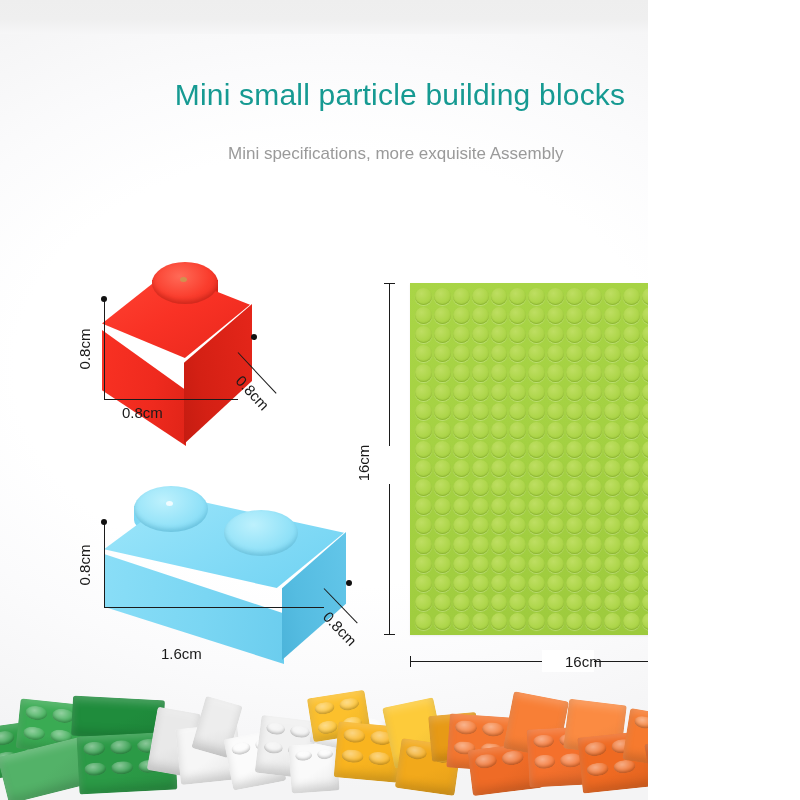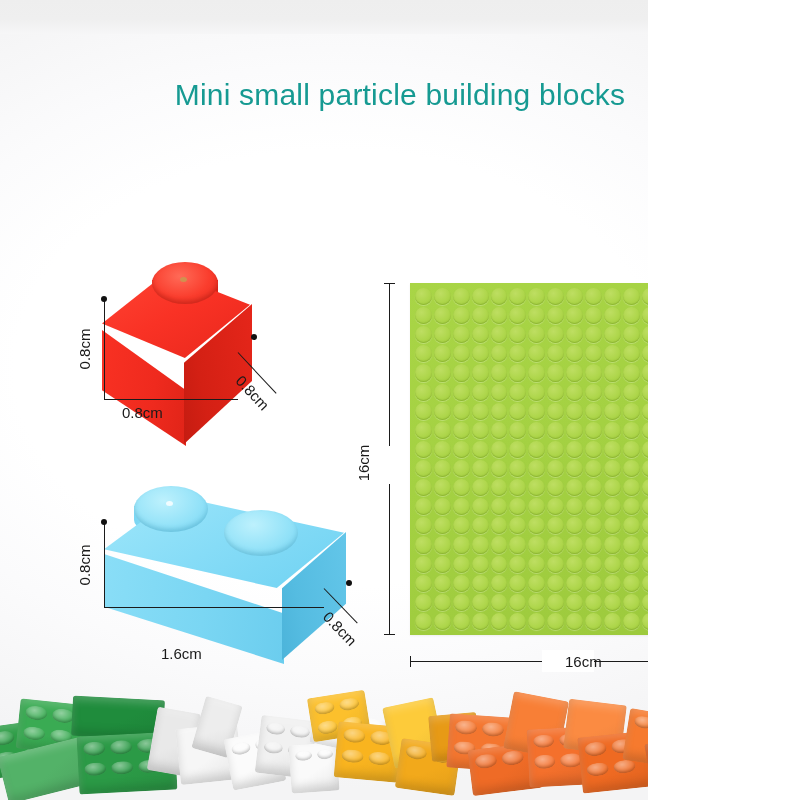--- a/index.html
+++ b/index.html
@@ -274,20 +274,21 @@
 </style>
 </head>
 <body>
 
 <div id="page">
 
   <div class="top-band"></div>
 
   <div class="title">Mini small particle building blocks</div>
 
+  <div class="subtitle">Mini specifications, more exquisite Assembly</div>
 
   <div class="brick" id="red-brick">
     <div class="face stud-side"></div>
     <div class="face top-face"></div>
     <div class="face left-face"></div>
     <div class="face right-face"></div>
     <div class="face stud-top"></div>
     <div class="face stud-pip"></div>
   </div>
 

